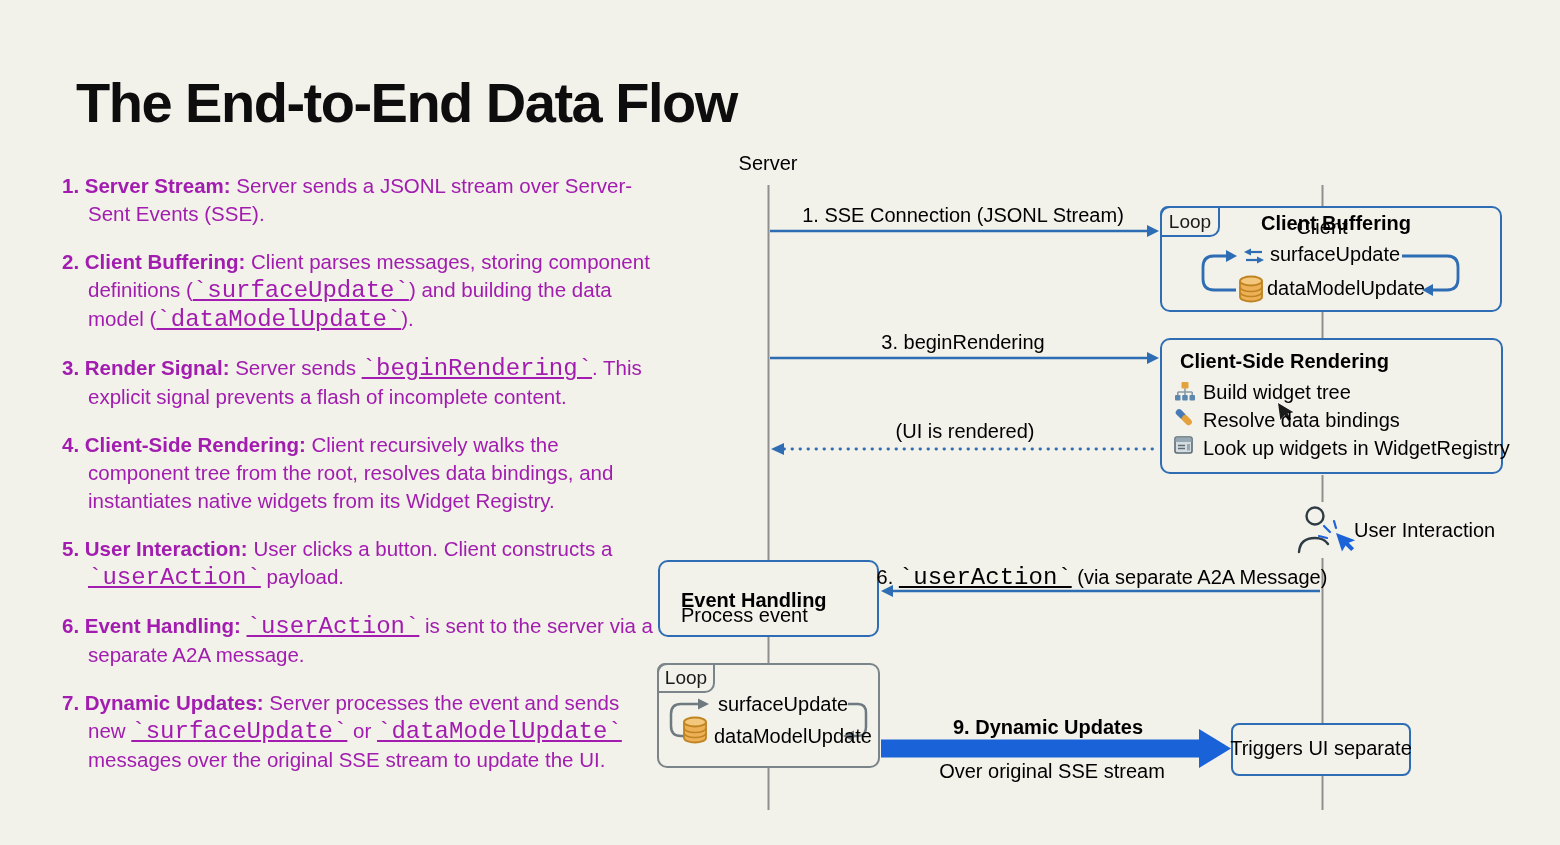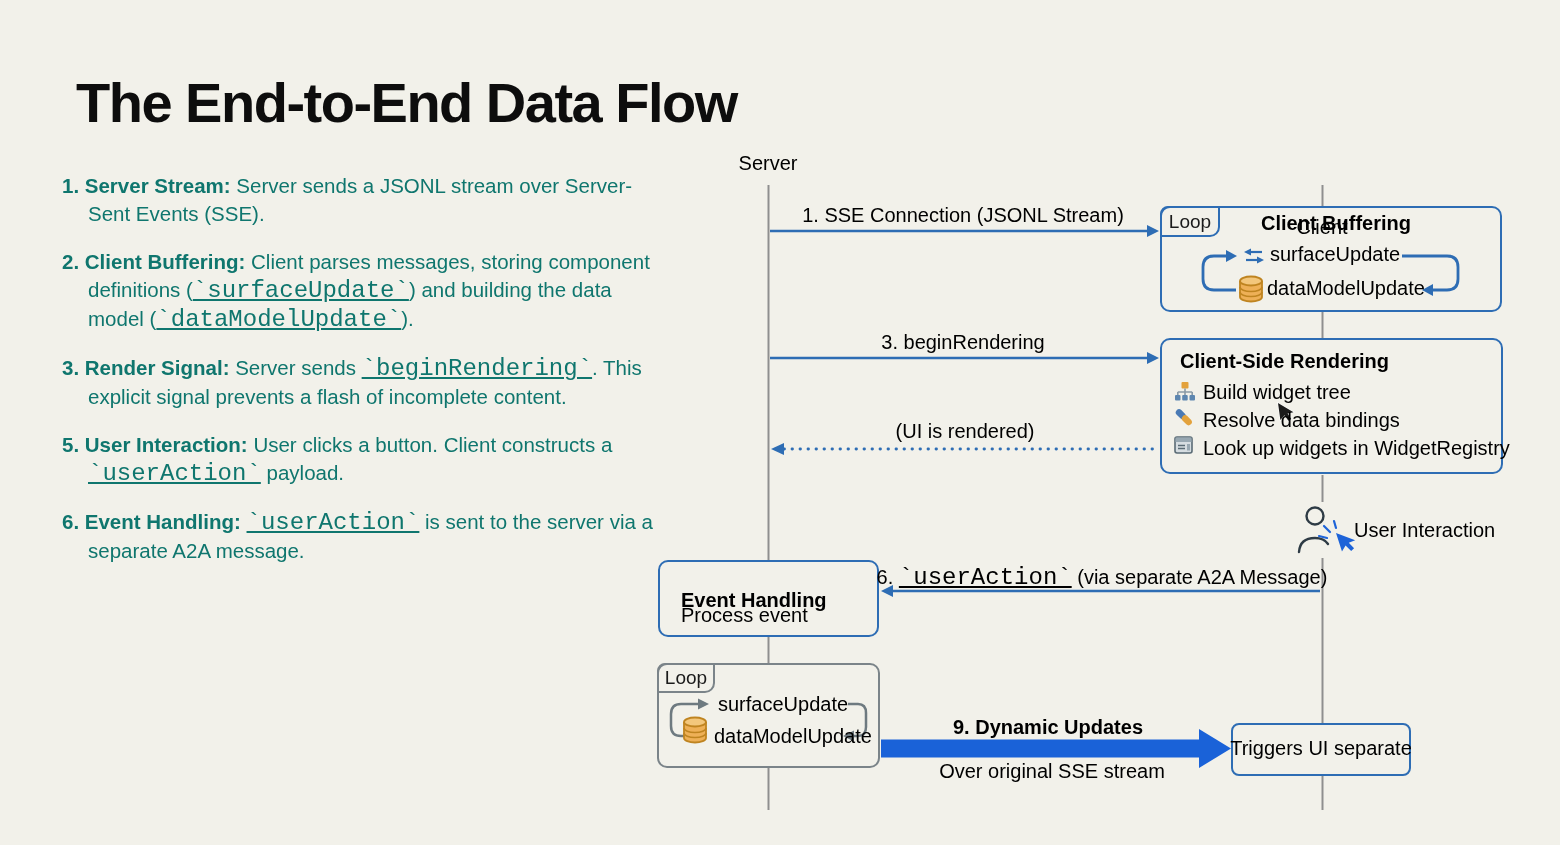--- a/index.html
+++ b/index.html
@@ -2,21 +2,21 @@
 <html><head>
 <meta charset="utf-8">
 <style>
   html,body{margin:0;padding:0;background:#f2f1ea;}
   #stage{position:relative;width:1560px;height:845px;background:#f2f1ea;overflow:hidden;
          font-family:"Liberation Sans",sans-serif;color:#1b1b1b;}
   h1#title{position:absolute;left:64px;top:58px;margin:12px;font-size:56px;font-weight:800;
            letter-spacing:-1.5px;color:#0d0d0d;}
   
   ol.steps{position:absolute;left:62px;top:172px;width:592px;margin:0;padding:0;list-style:none;}
-  ol.steps li{margin:0 0 20px 0;font-size:20.5px;line-height:28px;color:#0f766e;
+  ol.steps li{margin:0 0 20px 0;font-size:20.5px;line-height:28px;color:#a21caf;
               text-indent:-26px;padding-left:26px;}
   .step-title{font-weight:bold;}
   .mono{font-family:"Liberation Mono","DejaVu Sans Mono",monospace;font-size:24px;text-decoration:underline;}
   
   .lbl{position:absolute;font-size:20px;color:#000000;white-space:nowrap;}
   .cx{transform:translateX(-50%);}
   .b{font-weight:bold;}
   
   .box{position:absolute;border:2.5px solid #2e6db4;border-radius:10px;background:transparent;box-sizing:border-box;}
   .box.gray{border-color:#7b8489;}
@@ -29,22 +29,24 @@
 <body>
 
 <div id="stage">
 
   <h1 id="title">The End-to-End Data Flow</h1>
 
   <ol class="steps">
       <li><span class="step-title">1. Server Stream:</span><span class="txt"> Server sends a JSONL stream over Server-Sent Events (SSE).</span></li>
       <li><span class="step-title">2. Client Buffering:</span><span class="txt"> Client parses messages, storing component definitions (</span><span class="mono">`surfaceUpdate`</span><span class="txt">) and building the data model (</span><span class="mono">`dataModelUpdate`</span><span class="txt">).</span></li>
       <li><span class="step-title">3. Render Signal:</span><span class="txt"> Server sends </span><span class="mono">`beginRendering`</span><span class="txt">. This explicit signal prevents a flash of incomplete content.</span></li>
+      <li><span class="step-title">4. Client-Side Rendering:</span><span class="txt"> Client recursively walks the component tree from the root, resolves data bindings, and instantiates native widgets from its Widget Registry.</span></li>
       <li><span class="step-title">5. User Interaction:</span><span class="txt"> User clicks a button. Client constructs a </span><span class="mono">`userAction`</span><span class="txt"> payload.</span></li>
       <li><span class="step-title">6. Event Handling:</span><span class="txt"> </span><span class="mono">`userAction`</span><span class="txt"> is sent to the server via a separate A2A message.</span></li>
+      <li><span class="step-title">7. Dynamic Updates:</span><span class="txt"> Server processes the event and sends new </span><span class="mono">`surfaceUpdate`</span><span class="txt"> or </span><span class="mono">`dataModelUpdate`</span><span class="txt"> messages over the original SSE stream to update the UI.</span></li>
     </ol>
 
   <svg id="wires" width="1560" height="845" viewBox="0 0 1560 845">
     <defs>
       <g id="dbicon">
         <path d="M0,5 V21 A11,4.5 0 0 0 22,21 V5" fill="#eeb057" stroke="#bf8420" stroke-width="1.8"></path>
         <path d="M0,11 A11,4.5 0 0 0 22,11 M0,16 A11,4.5 0 0 0 22,16" fill="none" stroke="#bf8420" stroke-width="1.6"></path>
         <ellipse cx="11" cy="5" rx="11" ry="4.5" fill="#f3c77c" stroke="#bf8420" stroke-width="1.8"></ellipse>
       </g>
       <path id="cursorpath" d="M0,0 L0,15.5 L4.2,11.8 L7.1,17.4 L10,16 L7.3,10.6 L12.8,10.3 Z"></path>

